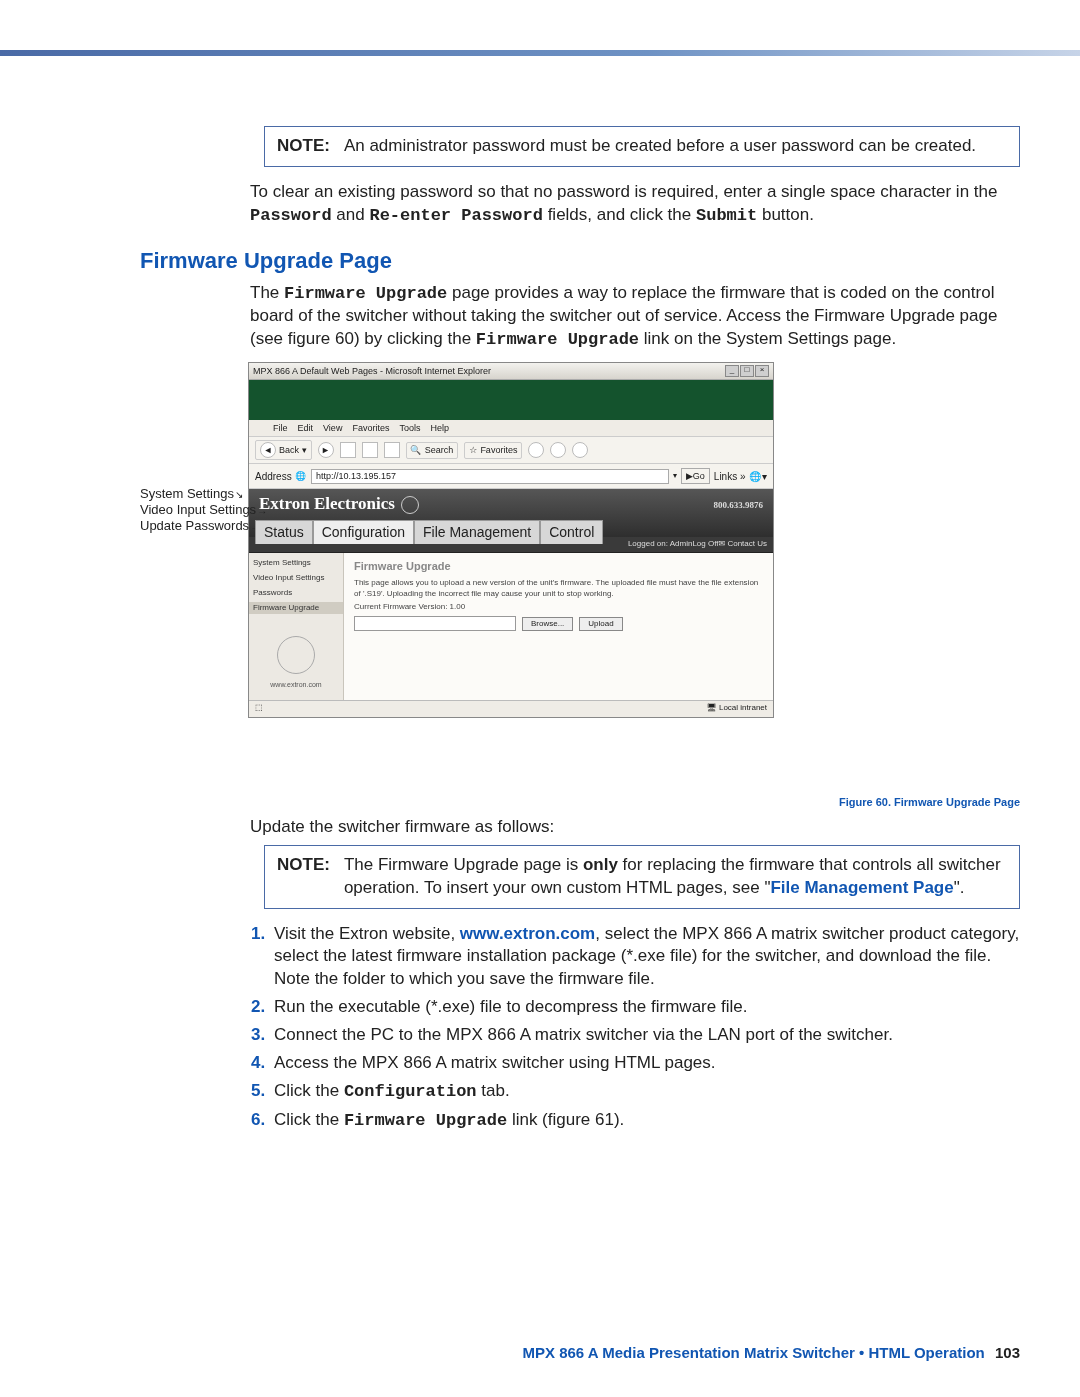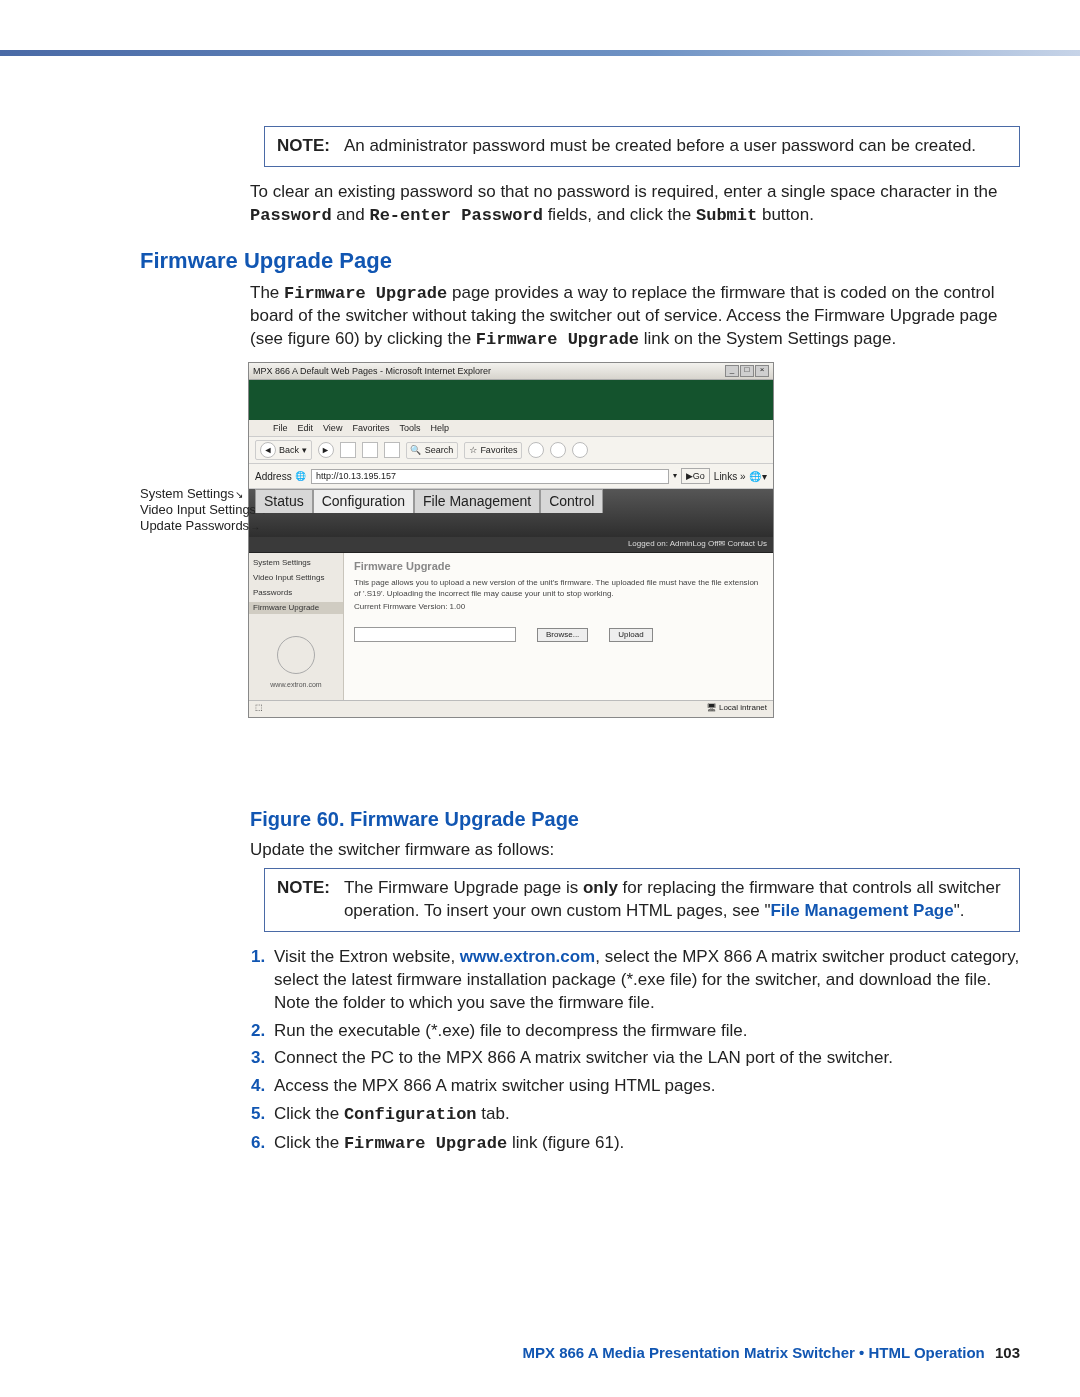--- a/index.html
+++ b/index.html
@@ -50,22 +50,23 @@
   h2.section-heading {
     color: #1156b2;
     font-size: 22px;
     font-weight: bold;
     margin: 18px 0 6px -110px;
   }
   p { margin: 6px 0; }
   .caption {
     color: #1156b2;
     font-weight: bold;
-    font-size: 20px;
-    margin-top: 12px;
+    font-size: 11px;
+    margin-top: 1px;
+    text-align: right;
   }
   ol.steps { margin: 6px 0 0 0; padding-left: 20px; }
   ol.steps li { margin: 5px 0; padding-left: 4px; }
   ol.steps li::marker { color: #1156b2; font-weight: bold; }
   .footer {
     position: absolute;
     bottom: 34px;
     right: 60px;
     font-size: 15px;
   }
@@ -168,21 +169,21 @@
     width: 94px; border-right: 1px solid #c9c5bc; padding: 4px 0 10px 0;
     display: flex; flex-direction: column; align-items: center; gap: 2px;
   }
   .side-item { font-size: 8px; text-align: left; width: 86px; padding: 1px 4px; color: #333; }
   .side-item.sel { background: #d0ccc2; }
   .side-logo { margin-top: 20px; width: 36px; height: 36px; border: 1px solid #aaa; border-radius: 50%; }
   .side-url { font-size: 7px; color: #555; margin-top: 4px; }
   .mainpane { flex: 1; padding: 6px 10px; background: #fcfbf8; }
   .mainpane h4 { margin: 0 0 4px 0; font-size: 11px; color: #888; font-weight: bold; }
   .mainpane p { font-size: 8px; color: #444; margin: 2px 0; }
-  .upl-row { display: flex; gap: 21px; margin-top: 15px; align-items: flex-end; }
+  .upl-row { display: flex; gap: 6px; margin-top: 4px; align-items: flex-end; }
   .upl-field { flex: 0 0 160px; height: 13px; border: 1px solid #999; background: #fff; }
   .upl-btn { font-size: 8px; border: 1px solid #888; background: #eee; padding: 1px 8px; }
   .shot-status { border-top: 1px solid #bbb; background: #efece6; height: 16px; display: flex; align-items: center; font-size: 8px; padding: 0 6px; }
   .shot-status span.right { margin-left: auto; }
   .clearfix::after { content: ""; display: block; clear: both; }
 </style>
 </head>
 <body>
 
 <div class="page-wrap">
@@ -257,20 +258,25 @@
         <span style="font-size:9px;">🌐</span>
         <div class="addr-field">
             <span>http://10.13.195.157</span>
           </div>
         <span style="font-size:8px;">▾</span>
         <span class="go-btn">▶ <span>Go</span></span>
         <span>Links »</span>
         <span>🌐▾</span>
       </div>
       <div class="shot-brand">
+        <div class="brand-top">
+          <span>Extron Electronics</span>
+          <span class="brand-circle"></span>
+          <span style="margin-left:auto;font-size:9px;color:#ddd;">800.633.9876</span>
+        </div>
         <div class="brand-tabs">
           <div class="brand-tab">Status</div>
           <div class="brand-tab active">Configuration</div>
           <div class="brand-tab">File Management</div>
           <div class="brand-tab">Control</div>
         </div>
       </div>
       <div class="shot-substrip">
         <span>Logged on: Admin</span>
         <span>Log Off</span>

